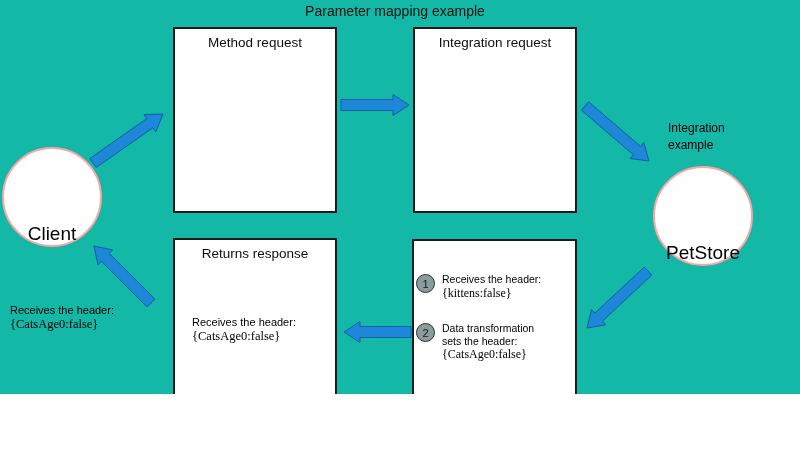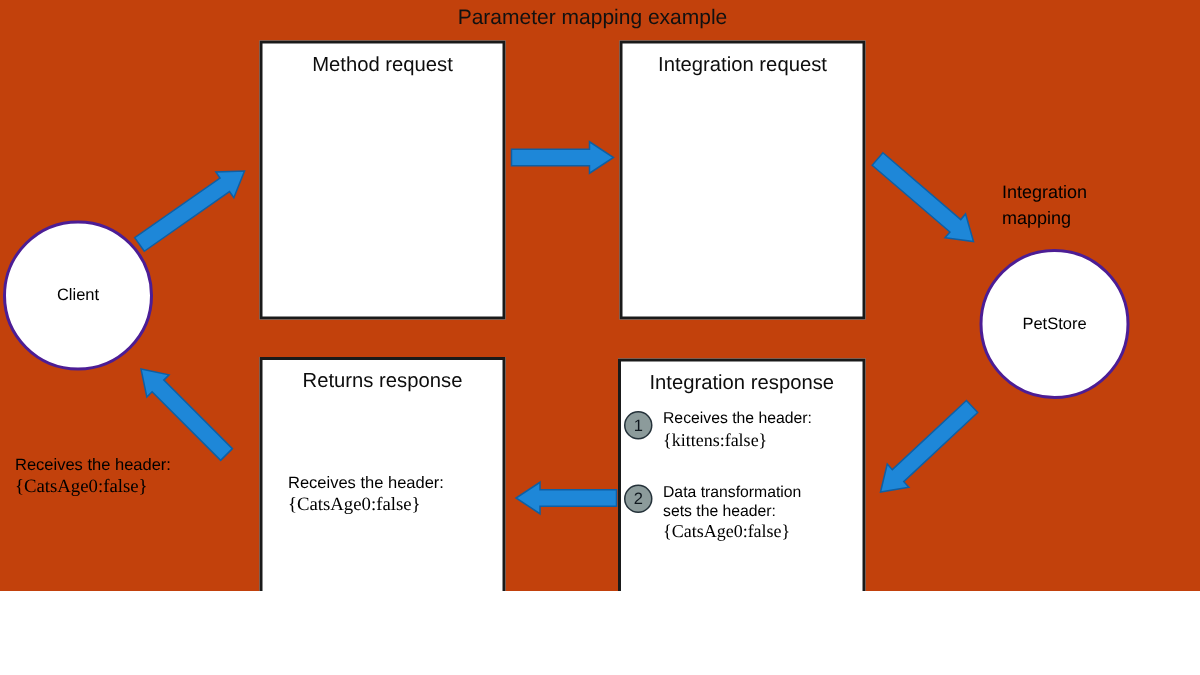--- a/index.html
+++ b/index.html
@@ -1,17 +1,17 @@
 <!DOCTYPE html>
 <html><head>
 <meta charset="utf-8">
 <style>
   html,body { margin:0; padding:0; background:#ffffff; }
   .canvas {
-    position:relative; width:800px; height:394px; background:#c2410c;
+    position:relative; width:800px; height:394px; background:#14b8a6;
     font-family:"Liberation Sans", sans-serif; color:#000; overflow:hidden;
   }
   .diagram-title {
     position:absolute; left:165px; top:3px; width:460px;
     text-align:center; font-size:14px; color:#111;
   }
   .arrows { position:absolute; left:0; top:0; width:800px; height:450px; pointer-events:none; }
   .arrow { fill:#1E87D8; stroke:#0E5FA4; stroke-width:1; stroke-linejoin:miter; }
   .box {
     position:absolute; box-sizing:border-box; background:#fff;
@@ -25,22 +25,22 @@
   .step-num {
     flex:none; width:19px; height:19px; margin-top:1px; border-radius:50%;
     background:#8C9B9B; border:1.5px solid #25323A; box-sizing:border-box;
     display:flex; align-items:center; justify-content:center;
     font-size:11px; color:#10181f;
   }
   .step-text { margin-left:7px; font-size:10.5px; line-height:12.5px; }
   .step-text .code { font-size:12px; line-height:14px; }
   .node-circle {
     position:absolute; width:100px; height:100px; border-radius:50%;
-    border:2px solid #4c1d95; box-sizing:border-box; background:#fff;
-    display:flex; align-items:center; justify-content:center; font-size:11px;
+    border:2px solid #fca5a5; box-sizing:border-box; background:#fff;
+    display:flex; align-items:flex-end; justify-content:center; font-size:19px;
   }
   .endpoint-note { position:absolute; left:668px; top:120px; font-size:12px; line-height:17px; }
   .client-note { position:absolute; left:10px; top:303px; }
   .client-note .body-label { font-size:11px; line-height:14px; }
 </style>
 </head>
 <body>
 
 <div class="canvas">
 
@@ -65,21 +65,20 @@
 
   <div class="box" style="left:173px; top:238px; width:164px; height:187px;">
     <div class="box-title">Returns response</div>
     <div class="mr-body">
       <div class="body-label">Receives the header:</div>
       <div class="code">{CatsAge0:false}</div>
     </div>
   </div>
 
   <div class="box" style="left:412px; top:239px; width:165px; height:186px;">
-    <div class="box-title">Integration response</div>
 
     <div class="step" style="left:2px; top:32px;">
       <div class="step-num">1</div>
       <div class="step-text">
         <div>Receives the header:</div>
         <div class="code">{kittens:false}</div>
       </div>
     </div>
 
     <div class="step" style="left:2px; top:81px;">
@@ -100,16 +99,16 @@
     <div class="body-label">Receives the header:</div>
     <div class="code">{CatsAge0:false}</div>
   </div>
 
   <div class="node-circle" style="left:653px; top:166px;">
     <span>PetStore</span>
   </div>
 
   <div class="endpoint-note">
     <div>Integration</div>
-    <div>mapping</div>
+    <div>example</div>
   </div>
 
 </div>
 
 </body></html>

